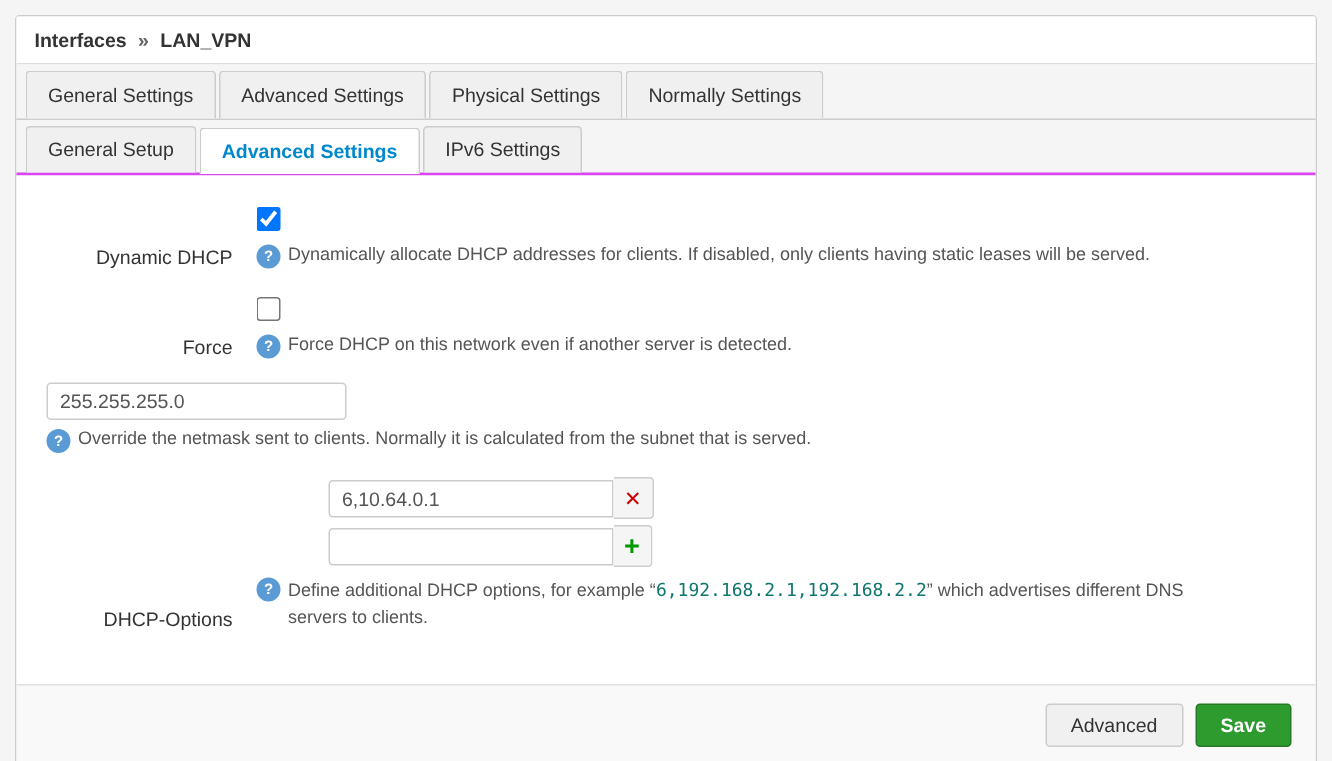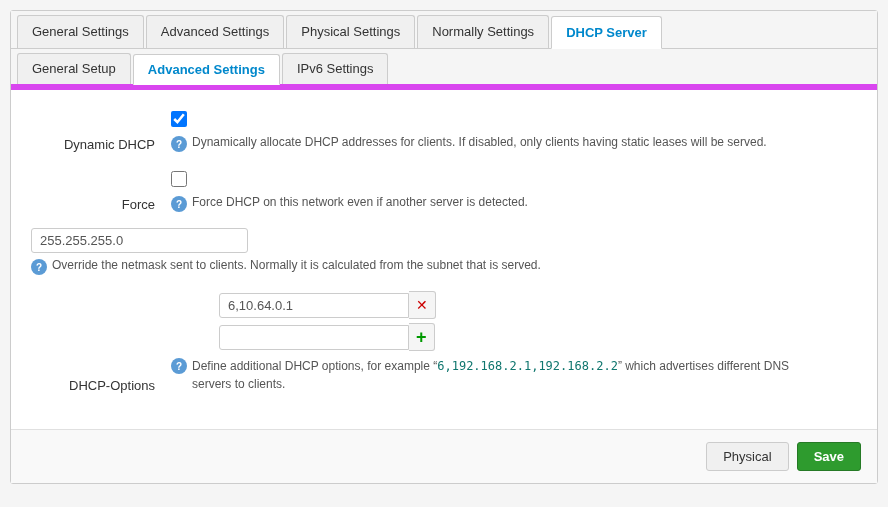--- a/index.html
+++ b/index.html
@@ -56,21 +56,21 @@
       border-bottom: 1px solid #fff;
       color: #0088cc;
       font-weight: bold;
       z-index: 1;
       position: relative;
       bottom: -1px;
     }
     
     .tab-bar-inner {
       display: flex;
-      border-bottom: 6px solid #d946ef;
+      border-bottom: 2px solid #d946ef;
       background: #f5f5f5;
       padding: 0 0 0 6px;
     }
     .tab-inner {
       padding: 7px 14px;
       border: 1px solid #ccc;
       border-bottom: none;
       background: #f0f0f0;
       cursor: pointer;
       margin-right: 2px;
@@ -136,21 +136,21 @@
     .checkbox-input {
       width: 16px;
       height: 16px;
       margin-top: 3px;
     }
     .text-input {
       border: 1px solid #ccc;
       border-radius: 3px;
       padding: 4px 8px;
       font-size: 13px;
-      width: 217px;
+      width: 200px;
       color: #555;
       background: #fff;
     }
     
     .dhcp-option-row {
       display: flex;
       align-items: center;
       margin-bottom: 4px;
       padding-left: 48px;
     }
@@ -213,36 +213,38 @@
       color: #555;
       line-height: 1.5;
       max-width: 620px;
     }
   </style>
 </head>
 <body>
 
 <div class="page-wrapper">
 
+  <div class="breadcrumb-bar">
+    <span>Interfaces</span>
+    <span class="sep">»</span>
+    <span>LAN_VPN</span>
+  </div>
 
   <div class="tab-bar-outer">
     <div class="tab-outer">
       <span>General Settings</span>
     </div>
     <div class="tab-outer">
       <span>Advanced Settings</span>
     </div>
     <div class="tab-outer">
       <span>Physical Settings</span>
     </div>
     <div class="tab-outer">
       <span>Normally Settings</span>
-    </div>
-    <div class="tab-outer active">
-      <span>DHCP Server</span>
     </div>
   </div>
 
   <div class="tab-bar-inner">
     <div class="tab-inner">
       <span>General Setup</span>
     </div>
     <div class="tab-inner active">
       <span>Advanced Settings</span>
     </div>
@@ -310,16 +312,16 @@
           <span class="hint-text-block">
             <span>Define additional DHCP options, for example “</span><span class="code-example">6,192.168.2.1,192.168.2.2</span><span>” which advertises different DNS servers to clients.</span>
           </span>
         </div>
       </div>
     </div>
 
   </div>
 
   <div class="footer-bar">
-    <button class="btn btn-dismiss">Physical</button>
+    <button class="btn btn-dismiss">Advanced</button>
     <button class="btn btn-save">Save</button>
   </div>
 </div>
 
 </body></html>

